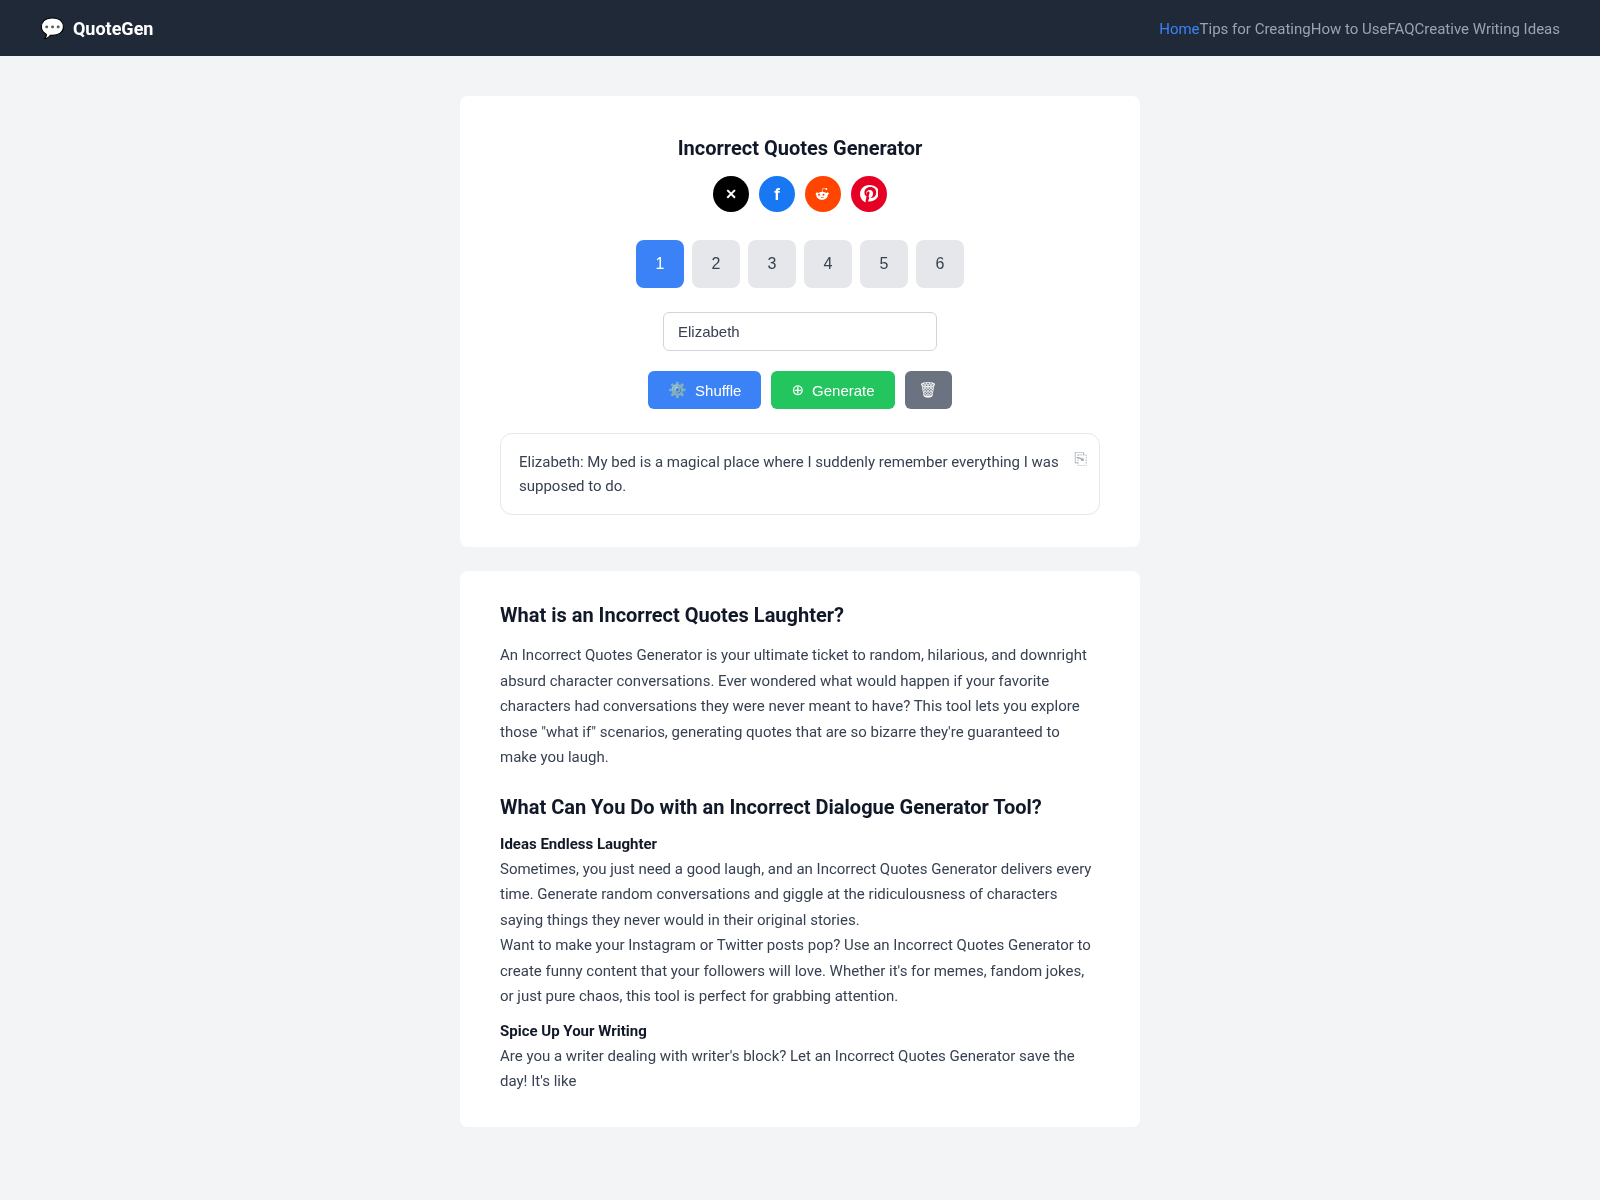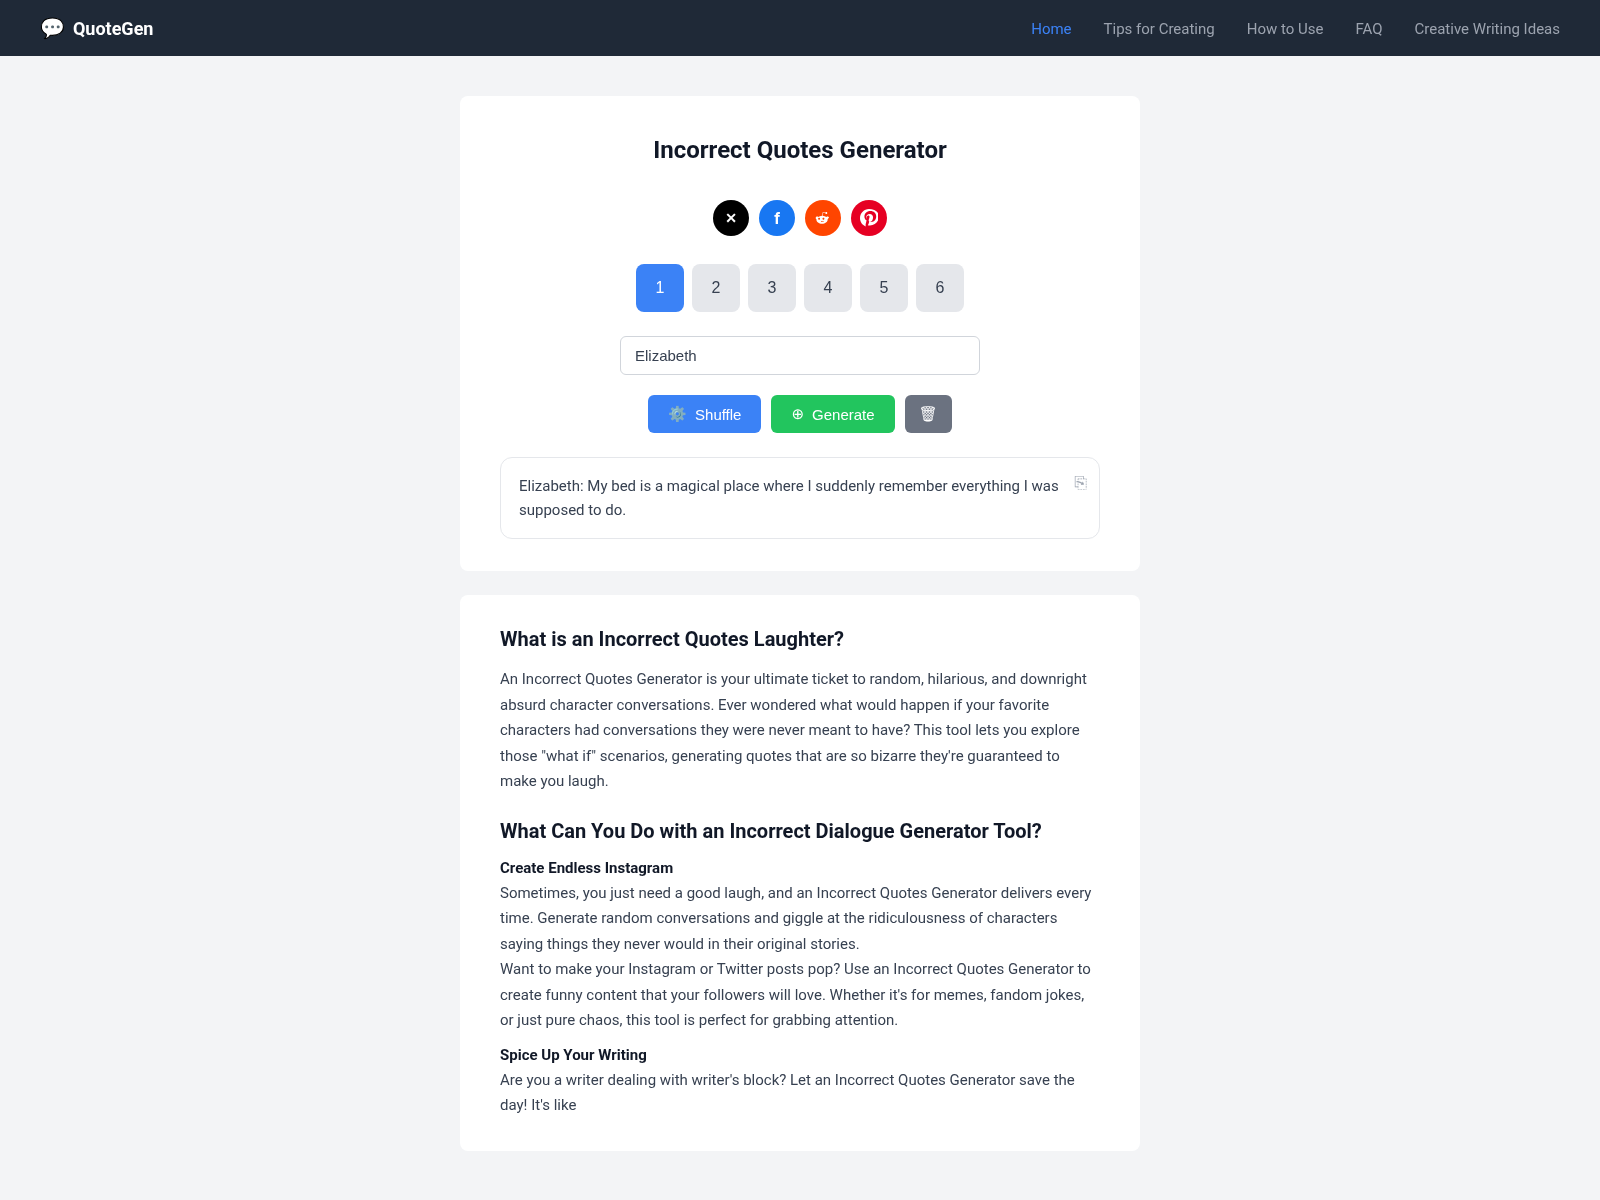--- a/index.html
+++ b/index.html
@@ -34,21 +34,20 @@
       text-decoration: none;
     }
 
     .navbar-brand-icon {
       color: white;
       font-size: 20px;
     }
 
     .navbar-links {
       display: flex;
-      gap: 32px;
       list-style: none;
     }
 
     .navbar-links a {
       text-decoration: none;
       color: #9ca3af;
       font-size: 15px;
     }
 
     .navbar-links a.active {
@@ -64,24 +63,24 @@
 
     .card {
       background: white;
       border-radius: 8px;
       padding: 40px 40px 32px;
       margin-bottom: 24px;
     }
 
     .page-title {
       text-align: center;
-      font-size: 24px;
+      font-size: 20px;
       font-weight: 700;
       color: #111827;
-      margin-bottom: 36px;
+      margin-bottom: 16px;
     }
 
     
     .social-icons {
       display: flex;
       justify-content: center;
       gap: 10px;
       margin-bottom: 28px;
     }
 
@@ -152,21 +151,21 @@
     }
 
     
     .name-input-row {
       display: flex;
       justify-content: center;
       margin-bottom: 20px;
     }
 
     .name-input {
-      width: 360px;
+      width: 274px;
       padding: 10px 14px;
       border: 1px solid #d1d5db;
       border-radius: 6px;
       font-size: 15px;
       color: #374151;
       outline: none;
     }
 
     
     .action-buttons {
@@ -339,21 +338,21 @@
   </div>
 
   <div class="content-section">
 
     <h2 class="section-heading">What is an Incorrect Quotes Laughter?</h2>
     <p class="section-text">An Incorrect Quotes Generator is your ultimate ticket to random, hilarious, and downright absurd character conversations. Ever wondered what would happen if your favorite characters had conversations they were never meant to have? This tool lets you explore those "what if" scenarios, generating quotes that are so bizarre they're guaranteed to make you laugh.</p>
 
     <h2 class="section-heading">What Can You Do with an Incorrect Dialogue Generator Tool?</h2>
 
     <div>
-      <p class="subsection-title">Create Endless Instagram</p>
+      <p class="subsection-title">Ideas Endless Laughter</p>
       <p class="subsection-text">Sometimes, you just need a good laugh, and an Incorrect Quotes Generator delivers every time. Generate random conversations and giggle at the ridiculousness of characters saying things they never would in their original stories.</p>
     </div>
 
     <div>
       <p class="subsection-text">Want to make your Instagram or Twitter posts pop? Use an Incorrect Quotes Generator to create funny content that your followers will love. Whether it's for memes, fandom jokes, or just pure chaos, this tool is perfect for grabbing attention.</p>
     </div>
 
     <div>
       <p class="subsection-title">Spice Up Your Writing</p>
       <p class="subsection-text">Are you a writer dealing with writer's block? Let an Incorrect Quotes Generator save the day! It's like</p>

